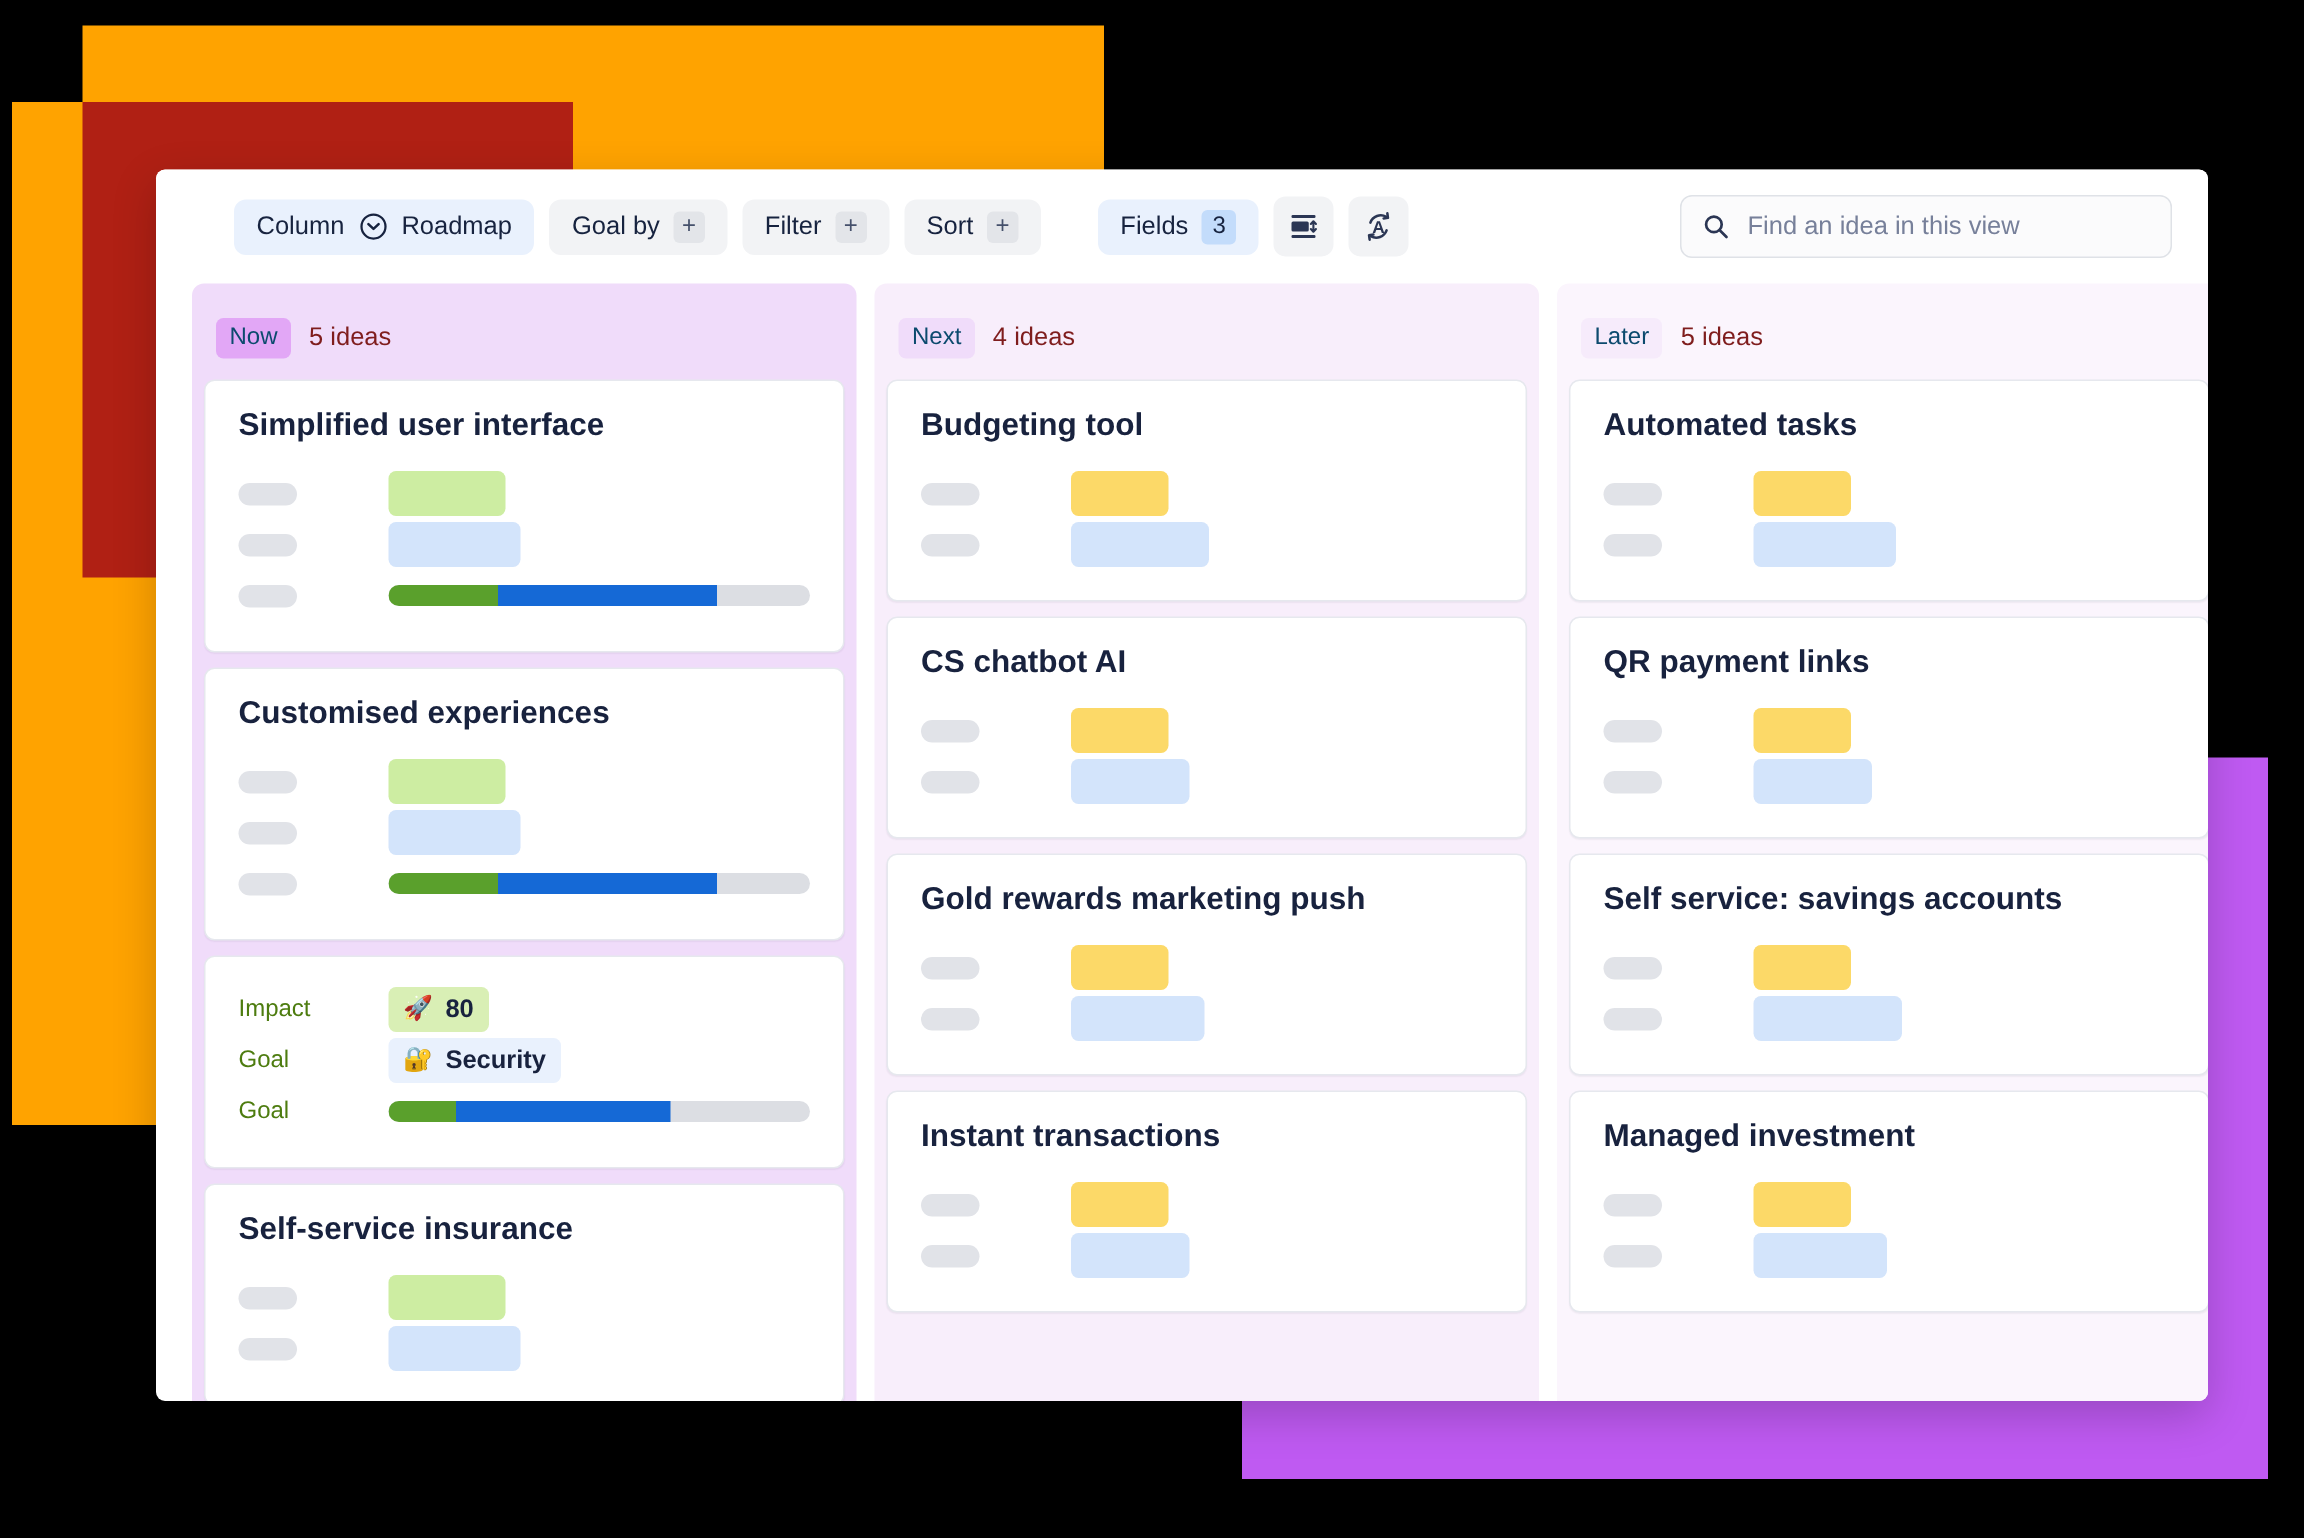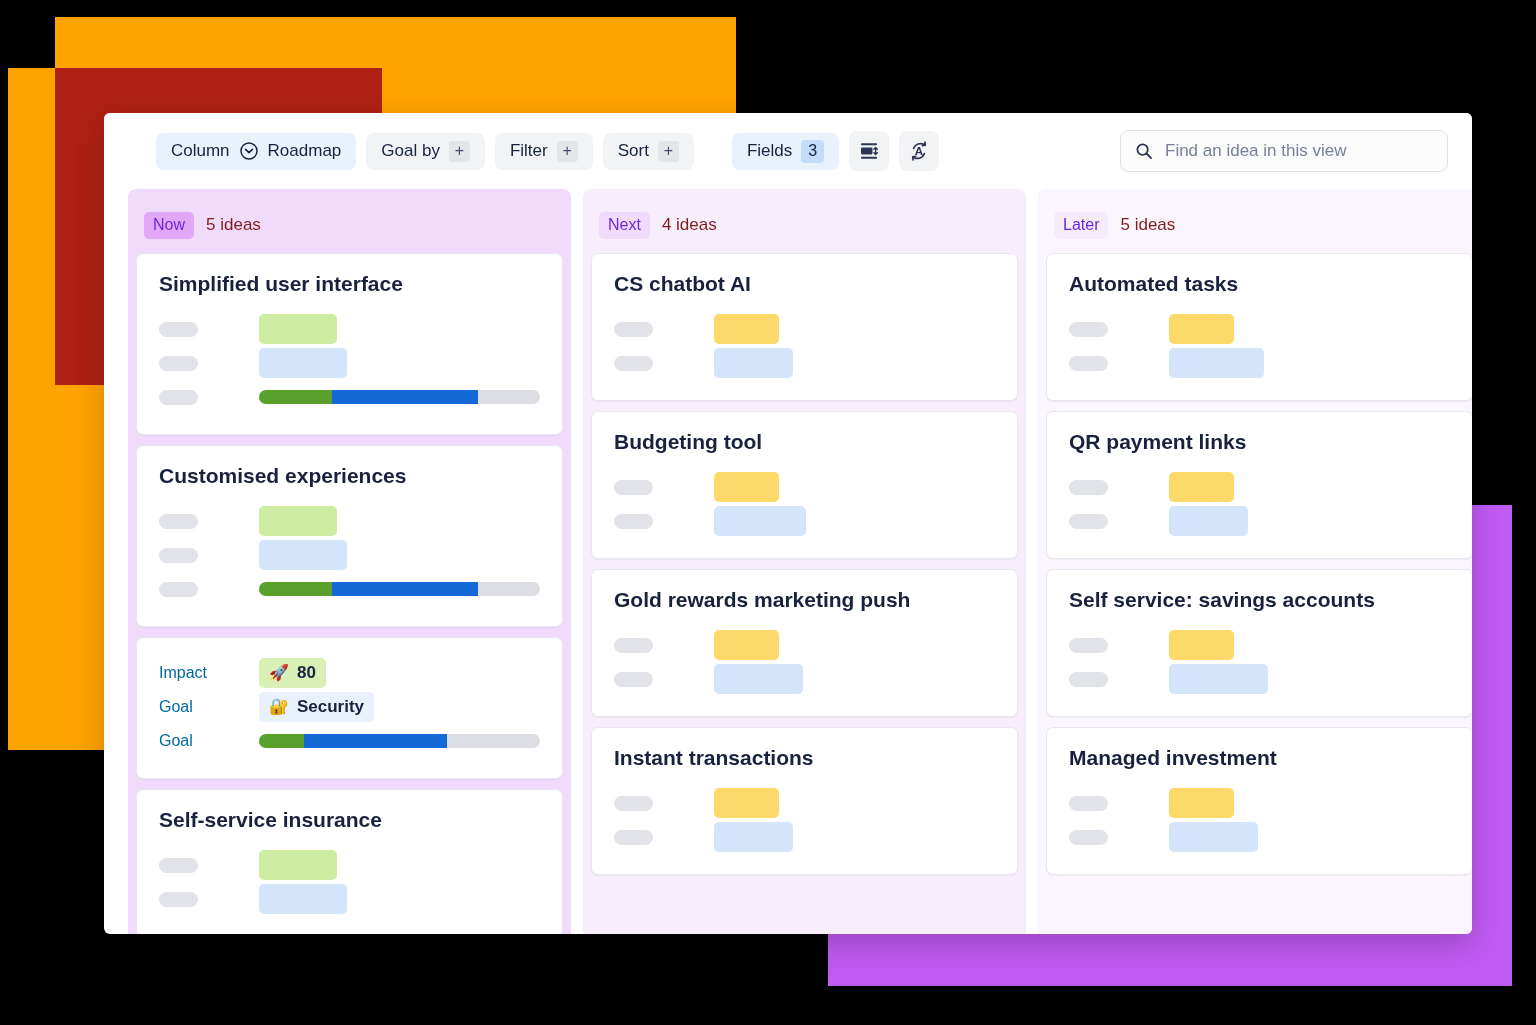--- a/index.html
+++ b/index.html
@@ -105,21 +105,21 @@
   .col-head {
     display: flex; align-items: center; gap: 12px;
     height: 56px;
     padding: 0 8px;
   }
   .pill {
     display: inline-flex; align-items: center;
     height: 27px; padding: 0 9px;
     border-radius: 5px;
     font-size: 16px; font-weight: 500;
-    color: #6d28d9;
+    color: #0c4a6e;
   }
   .pill-now   { background: #e2a7f6; }
   .pill-next  { background: #f0dcfa; }
   .pill-later { background: #f6ebfb; }
   .col-count { font-size: 17px; color: #7f1d1d; }
 
   .card {
     background: #ffffff;
     border: 1px solid #e6e8ee;
     border-radius: 7px;
@@ -134,21 +134,21 @@
     margin-bottom: 16px;
     white-space: nowrap;
   }
   .field-row {
     display: flex; align-items: center;
     height: 34px;
   }
   .field-label {
     width: 100px;
     font-size: 16px;
-    color: #0369a1;
+    color: #4d7c0f;
     flex: 0 0 100px;
   }
   .skeleton-label {
     width: 39px; height: 15px;
     background: #e1e3e8;
     border-radius: 8px;
   }
   .skeleton-val { height: 30px; border-radius: 5px; }
   .v-green  { background: #cdeda2; }
   .v-blue   { background: #d3e4fb; }
@@ -351,47 +351,47 @@
               <div class="skeleton-val v-blue" style="width: 88px;"></div>
             </div>
           </div>
         </div>
         <div class="column col-next">
           <div class="col-head">
             <span class="pill pill-next">Next</span>
             <span class="col-count">4 ideas</span>
           </div>
           <div class="card">
+            <div class="card-title">Budgeting tool</div>
+            <div class="field-row">
+              <div class="field-label">
+                <div class="skeleton-label"></div>
+              </div>
+              <div class="skeleton-val v-yellow" style="width: 65px;"></div>
+            </div>
+            <div class="field-row">
+              <div class="field-label">
+                <div class="skeleton-label"></div>
+              </div>
+              <div class="skeleton-val v-blue" style="width: 92px;"></div>
+            </div>
+          </div>
+          <div class="card">
             <div class="card-title">CS chatbot AI</div>
             <div class="field-row">
               <div class="field-label">
                 <div class="skeleton-label"></div>
               </div>
               <div class="skeleton-val v-yellow" style="width: 65px;"></div>
             </div>
             <div class="field-row">
               <div class="field-label">
                 <div class="skeleton-label"></div>
               </div>
               <div class="skeleton-val v-blue" style="width: 79px;"></div>
-            </div>
-          </div>
-          <div class="card">
-            <div class="card-title">Budgeting tool</div>
-            <div class="field-row">
-              <div class="field-label">
-                <div class="skeleton-label"></div>
-              </div>
-              <div class="skeleton-val v-yellow" style="width: 65px;"></div>
-            </div>
-            <div class="field-row">
-              <div class="field-label">
-                <div class="skeleton-label"></div>
-              </div>
-              <div class="skeleton-val v-blue" style="width: 92px;"></div>
             </div>
           </div>
           <div class="card">
             <div class="card-title">Gold rewards marketing push</div>
             <div class="field-row">
               <div class="field-label">
                 <div class="skeleton-label"></div>
               </div>
               <div class="skeleton-val v-yellow" style="width: 65px;"></div>
             </div>

